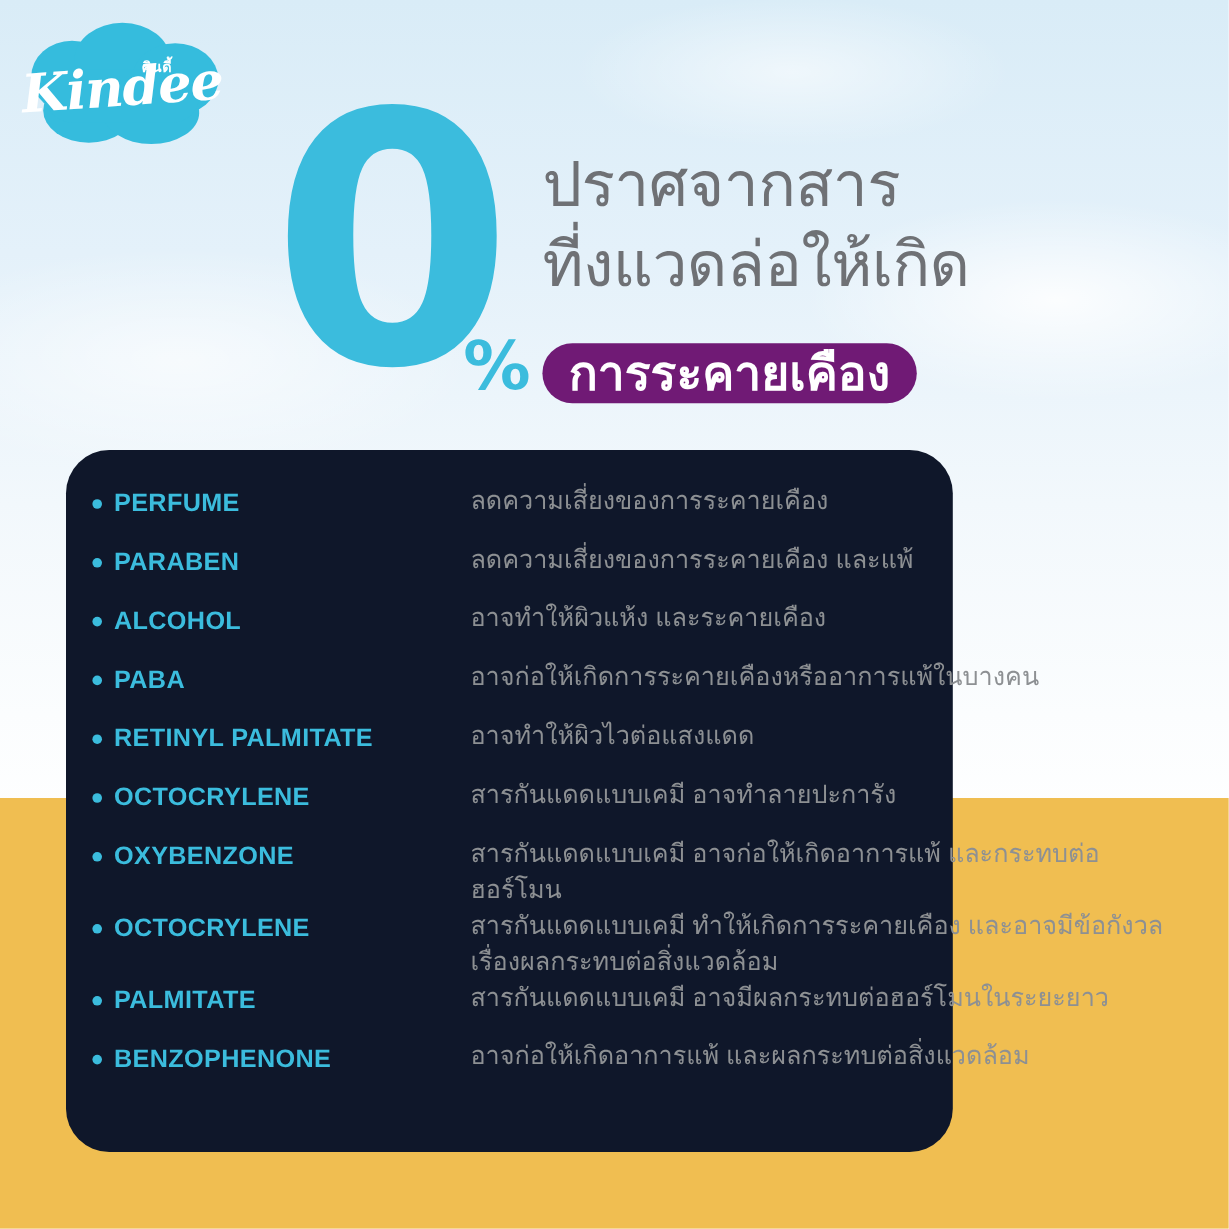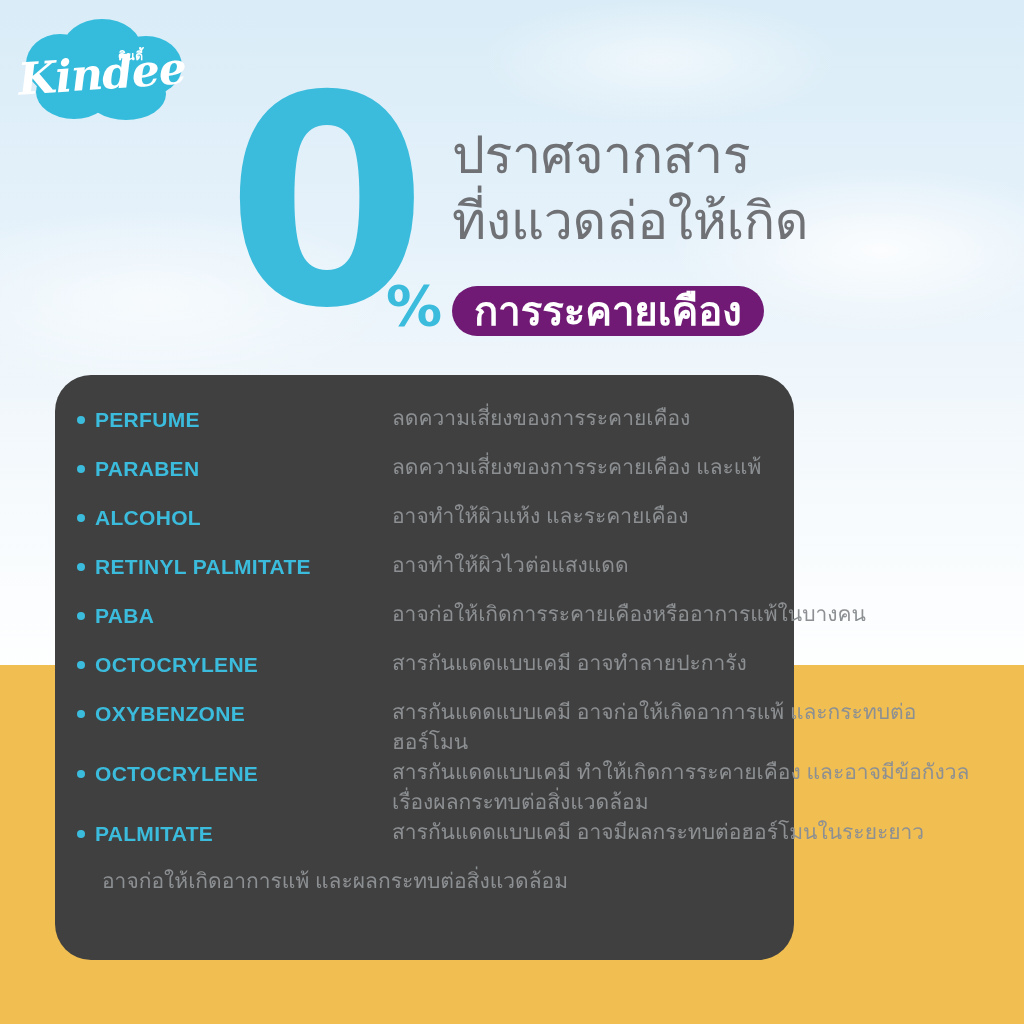--- a/index.html
+++ b/index.html
@@ -76,21 +76,21 @@
     background:#701a75; border-radius:25px;
     display:flex; align-items:center; justify-content:center;
     font-weight:700; font-size:40px; color:#ffffff;
     white-space:nowrap;
   }
 
   
   #card {
     position:absolute; left:55px; top:375px;
     width:739px; height:585px;
-    background:#404040; border-radius:36px;
+    background:#0f172a; border-radius:36px;
   }
   #list { position:absolute; left:0; top:0; width:915px; padding:28px 0 0 0; }
   .row {
     display:flex; align-items:flex-start;
     padding:0 0 0 22px;
     min-height:49px;
   }
   .bullet-wrap {
     width:290px; flex:0 0 290px;
     display:flex; align-items:flex-start; gap:10px;
@@ -160,34 +160,34 @@
       <div class="row">
         <div class="bullet-wrap">
           <span class="dot"></span>
           <span class="chem">ALCOHOL</span>
         </div>
         <div class="desc"><span>อาจทำให้ผิวแห้ง และระคายเคือง</span></div>
       </div>
       <div class="row">
         <div class="bullet-wrap">
           <span class="dot"></span>
+          <span class="chem">PABA</span>
+        </div>
+        <div class="desc"><span>อาจก่อให้เกิดการระคายเคืองหรืออาการแพ้ในบางคน</span></div>
+      </div>
+      <div class="row">
+        <div class="bullet-wrap">
+          <span class="dot"></span>
           <span class="chem">RETINYL PALMITATE</span>
         </div>
         <div class="desc"><span>อาจทำให้ผิวไวต่อแสงแดด</span></div>
       </div>
       <div class="row">
         <div class="bullet-wrap">
           <span class="dot"></span>
-          <span class="chem">PABA</span>
-        </div>
-        <div class="desc"><span>อาจก่อให้เกิดการระคายเคืองหรืออาการแพ้ในบางคน</span></div>
-      </div>
-      <div class="row">
-        <div class="bullet-wrap">
-          <span class="dot"></span>
           <span class="chem">OCTOCRYLENE</span>
         </div>
         <div class="desc"><span>สารกันแดดแบบเคมี อาจทำลายปะการัง</span></div>
       </div>
       <div class="row">
         <div class="bullet-wrap">
           <span class="dot"></span>
           <span class="chem">OXYBENZONE</span>
         </div>
         <div class="desc"><span>สารกันแดดแบบเคมี อาจก่อให้เกิดอาการแพ้ และกระทบต่อฮอร์โมน</span></div>
@@ -200,16 +200,20 @@
         <div class="desc"><span>สารกันแดดแบบเคมี ทำให้เกิดการระคายเคือง และอาจมีข้อกังวล</span><span class="l2">เรื่องผลกระทบต่อสิ่งแวดล้อม</span></div>
       </div>
       <div class="row">
         <div class="bullet-wrap">
           <span class="dot"></span>
           <span class="chem">PALMITATE</span>
         </div>
         <div class="desc"><span>สารกันแดดแบบเคมี อาจมีผลกระทบต่อฮอร์โมนในระยะยาว</span></div>
       </div>
       <div class="row">
+        <div class="bullet-wrap">
+          <span class="dot"></span>
+          <span class="chem">BENZOPHENONE</span>
+        </div>
         <div class="desc"><span>อาจก่อให้เกิดอาการแพ้ และผลกระทบต่อสิ่งแวดล้อม</span></div>
       </div>
     </div>
 </div>
 
 </body></html>

